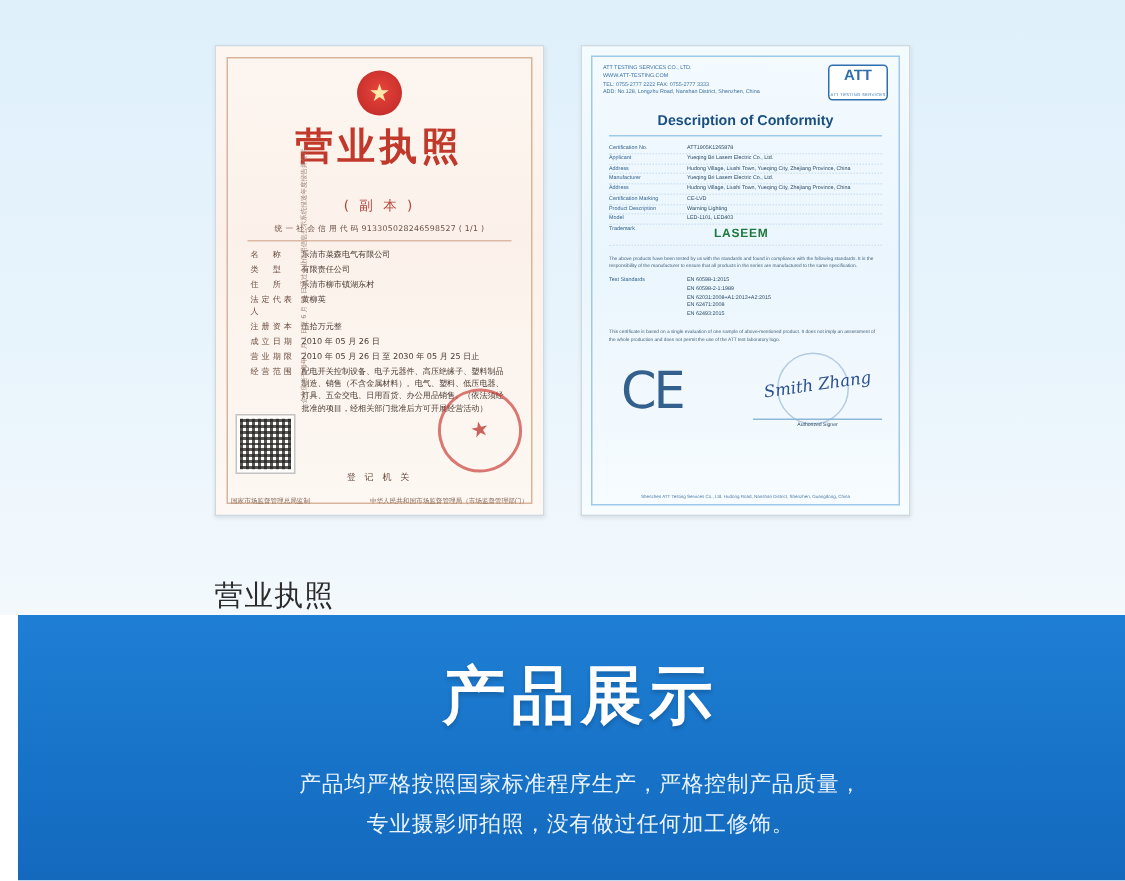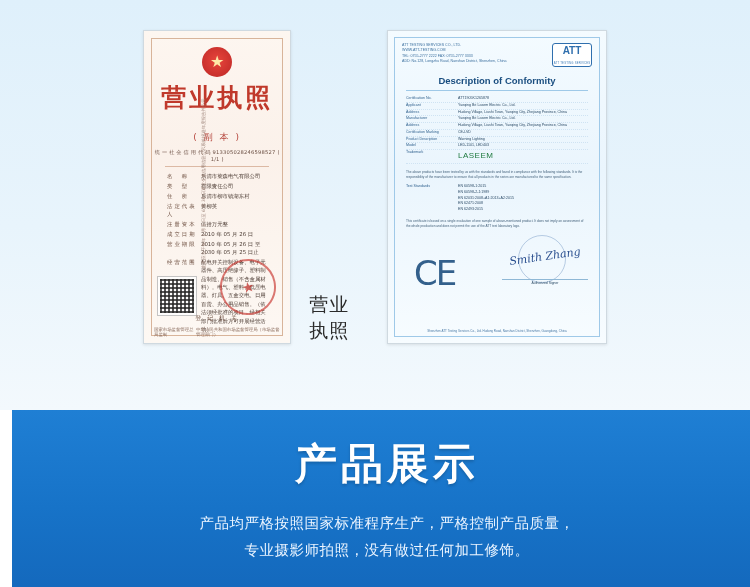--- a/index.html
+++ b/index.html
@@ -28,22 +28,22 @@
   }
   .cert-row {
     display: flex;
     justify-content: center;
     gap: 24px;
     padding-top: 30px;
   }
   .cert-block {
     width: 220px;
     display: flex;
-    flex-direction: row;
-    align-items: flex-end;
+    flex-direction: column;
+    align-items: flex-start;
     gap: 18px;
   }
   .cert-frame {
     width: 218px;
     height: 312px;
     background: #ffffff;
     border: 1px solid #cfd9e0;
     box-shadow: 0 1px 3px rgba(0,0,0,0.10);
     overflow: hidden;
     position: relative;
@@ -271,34 +271,35 @@
     width: 52px;
     flex: none;
     color: #31628f;
   }
   .ce-row .v {
     flex: 1;
   }
   .ce-brand {
     display: inline-block;
     color: #1f7a3f;
-    font-weight: normal;
+    font-weight: bold;
     font-size: 8px;
     letter-spacing: .5px;
+    margin-left: 18px;
   }
   .ce-note {
     margin: 6px 10px 0;
     font-size: 3.2px;
     color: #415f79;
     line-height: 1.6;
   }
   .ce-mark {
     position: absolute;
     left: 26px;
-    bottom: 50px;
+    bottom: 62px;
     font-size: 34px;
     color: #33608c;
     letter-spacing: -2px;
     font-family: "DejaVu Sans", sans-serif;
   }
   .ce-sign {
     position: absolute;
     right: 18px;
     bottom: 58px;
     text-align: center;

